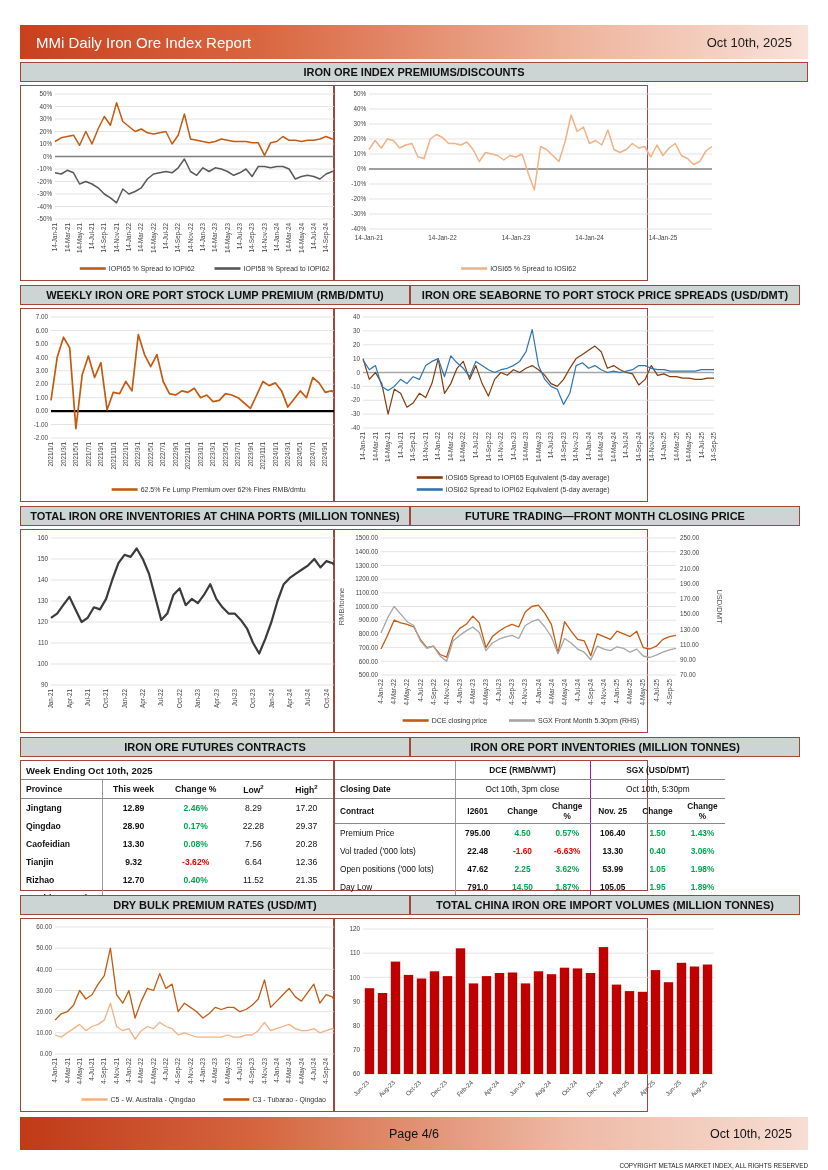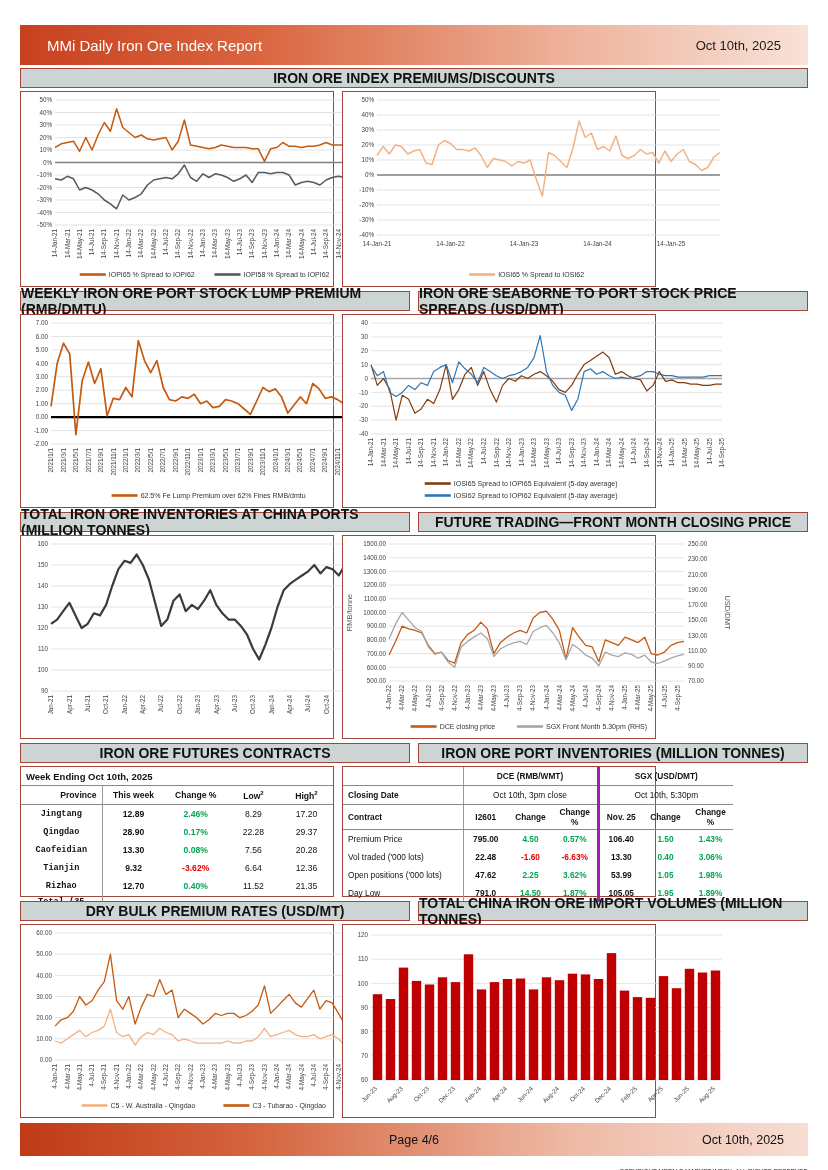--- a/index.html
+++ b/index.html
@@ -1,54 +1,54 @@
 <!DOCTYPE html>
 <html><head>
 <meta charset="utf-8">
 <style>
   html,body{margin:0;padding:0;background:#fff;}
   body{width:828px;height:1170px;position:relative;font-family:"Liberation Sans",sans-serif;overflow:hidden;}
   .page{position:absolute;left:20px;top:25px;width:788px;}
-  .topbar{height:40px;background:linear-gradient(90deg,#c8411f 0%,#d9653f 30%,#eeb39c 70%,#f8e2d9 100%);
-    display:flex;align-items:center;justify-content:space-between;padding:0 27px;box-sizing:border-box;margin-bottom:3px;}
+  .topbar{height:34px;background:linear-gradient(90deg,#c8411f 0%,#d9653f 30%,#eeb39c 70%,#f8e2d9 100%);
+    display:flex;align-items:center;justify-content:space-between;padding:0 16px;box-sizing:border-box;margin-bottom:3px;}
   .topbar .t{color:#fff;font-size:15px;}
   .topbar .d{color:#1a1a1a;font-size:13px;}
   .sec{height:20px;background:#ccd5d3;border:1.6px solid #a3453b;box-sizing:border-box;display:flex;align-items:center;
-    justify-content:center;font-weight:bold;font-size:14px;color:#111;margin-bottom:3px;}
-  .row{display:flex;gap:8px;margin-bottom:4px;}
+    justify-content:center;font-weight:bold;font-size:11px;color:#111;margin-bottom:3px;}
+  .row{display:flex;gap:0;margin-bottom:4px;}
   .row .half{width:390px;flex:none;}
   .panel{width:314px;box-sizing:border-box;border:1.3px solid #a3453b;background:#fff;}
   svg{display:block;}
   svg text{font-family:"Liberation Sans",sans-serif;}
   .tick{font-size:6.3px;fill:#444;}
   .leg{font-size:7px;fill:#333;}
   .atitle{font-size:7.5px;fill:#555;}
   .tbl{width:100%;border-collapse:collapse;font-size:8.6px;color:#111;table-layout:fixed;}
   .tbl td{padding:2px 5px;height:14px;vertical-align:middle;}
   .tbl sup{font-size:6px;}
   .tbl .sub td{font-weight:bold;font-size:9.5px;border-bottom:1px solid #888;}
   .tbl .hd td{font-weight:bold;border-bottom:1px solid #888;text-align:center;}
-  .tbl .hd td:first-child{text-align:right;}
+  .tbl .hd td:first-child{text-align:left;}
   .inv td:nth-child(n+2){text-align:center;}
-  .inv td.pv{font-weight:bold;text-align:center;font-family:Liberation Mono, monospace;}
+  .inv td.pv{font-weight:bold;text-align:left;}
   .inv tr td:first-child{border-right:1px solid #999;}
   .inv .sub td{border-right:none !important;}
   .b{font-weight:bold;}
   .up{color:#00a651;font-weight:bold;}
   .dn{color:#e60000;font-weight:bold;}
   .fut td{text-align:center;font-size:8.3px;}
   .fut td.lab{text-align:left;}
   .fut tr td:first-child{border-right:1px solid #999;}
-  .fut td.gsep{border-right:3px solid #a21caf;}
+  .fut td.gsep{border-right:1px solid #a21caf;}
   .fut .ghead td{font-weight:bold;border-bottom:1px solid #888;}
   .fut .chead td{border-bottom:1px solid #888;}
   .fut .chead td.lab,.fut .cohead td.lab{font-weight:bold;}
   .fut .cohead td{font-weight:bold;border-bottom:1px solid #888;}
   .footer{height:33px;background:linear-gradient(90deg,#c03a17 0%,#d5653f 30%,#eebaa6 70%,#f7ddd3 100%);
-    display:flex;align-items:center;box-sizing:border-box;padding:0 24px;position:relative;margin-top:1px;}
+    display:flex;align-items:center;box-sizing:border-box;padding:0 16px;position:relative;margin-top:1px;}
   .footer .pg{position:absolute;left:0;right:0;text-align:center;font-size:12.5px;color:#111;}
   .footer .d{margin-left:auto;font-size:12.5px;color:#111;z-index:1;}
   .copyright{text-align:right;font-size:6.3px;color:#222;margin-top:12px;}
 </style>
 </head>
 <body>
 
 <div class="page">
 
   <div class="topbar">

